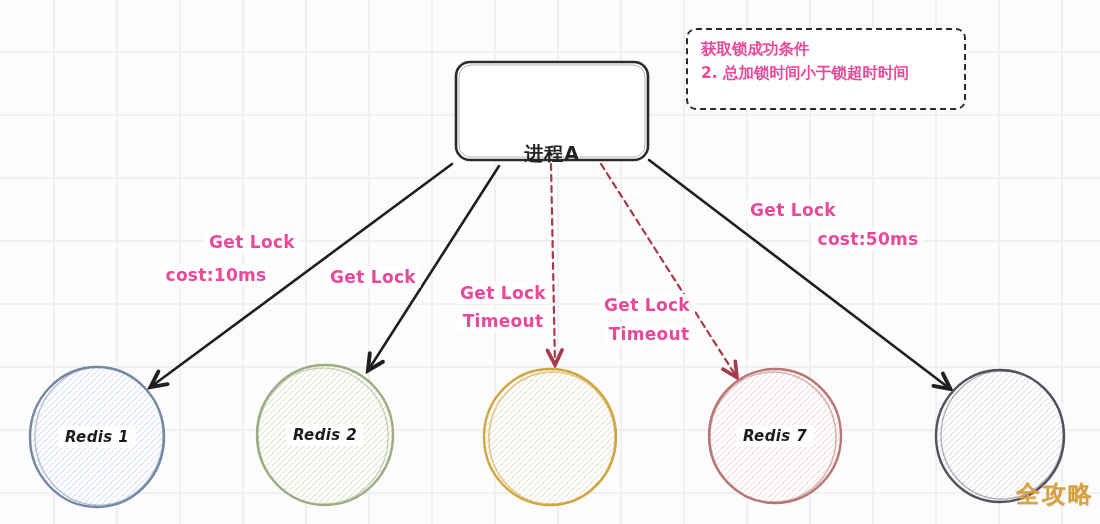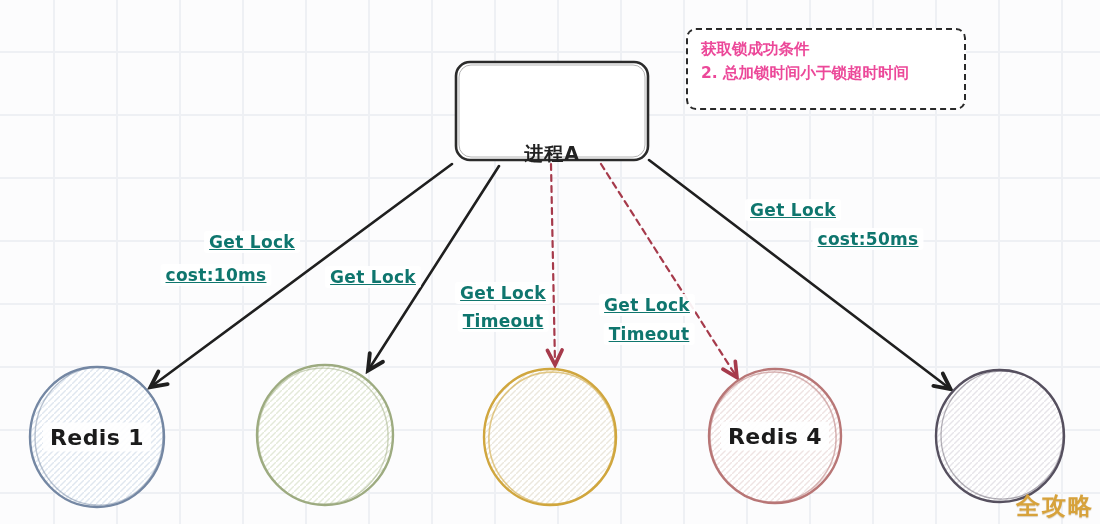--- a/index.html
+++ b/index.html
@@ -15,56 +15,56 @@
     background-image:
       linear-gradient(#eef0f4 2px, transparent 2px),
       linear-gradient(90deg,#eef0f4 2px, transparent 2px);
     background-size:63px 63px;
     background-position:-10px -12px;
   }
   #diagram-svg{position:absolute;left:0;top:0;}
   .lbl{
     position:absolute;
     transform:translate(-50%,-50%);
-    font-size:17px;font-weight:600;color:#0f766e;
+    font-size:17px;font-weight:600;color:#ec4899;
     white-space:nowrap;
     background:rgba(255,255,255,.92);
     padding:1px 5px;border-radius:3px;
     letter-spacing:.3px;
-    text-decoration:underline;
   }
   .node-lbl{
     position:absolute;
     transform:translate(-50%,-50%);
-    font-size:22px;font-weight:600;color:#1b1b1b;
+    font-size:15px;font-weight:600;color:#1b1b1b;
     white-space:nowrap;
     background:rgba(255,255,255,.88);
     padding:2px 7px;border-radius:4px;
     letter-spacing:.4px;
+    font-style:italic;
   }
   .proc-lbl{
     position:absolute;left:552px;top:112px;
     transform:translate(-50%,-50%);
     font-size:19px;font-weight:600;color:#222;
     white-space:nowrap;letter-spacing:1px;margin-top:42px;
   }
   #note-box{
     position:absolute;left:686px;top:28px;
     width:280px;height:82px;
     box-sizing:border-box;
     background:#fff;
     border:2px dashed #2a2a2a;
     border-radius:10px;
     padding:7px 0 0 13px;
     line-height:24px;
     font-size:15.5px;color:#ec4899;font-weight:600;
   }
   #note-title{font-weight:700;}
   #watermark{
-    position:absolute;right:6px;bottom:2px;
+    position:absolute;right:6px;bottom:14px;
     font-size:24px;font-weight:700;color:#d7a23b;
     letter-spacing:2px;
     text-shadow:0 1px 1px rgba(120,80,0,.25);
     text-align:center;
   }
 </style>
 </head>
 <body>
 
 <div id="canvas">
@@ -157,16 +157,17 @@
   <div class="lbl" style="left:503px;top:293px">Get Lock</div>
   <div class="lbl" style="left:503px;top:321px">Timeout</div>
 
   <div class="lbl" style="left:647px;top:305px">Get Lock</div>
   <div class="lbl" style="left:649px;top:334px">Timeout</div>
 
   <div class="lbl" style="left:793px;top:210px">Get Lock</div>
   <div class="lbl" style="left:868px;top:239px">cost:50ms</div>
 
   <div class="node-lbl" style="left:97px;top:437px">Redis 1</div>
-  <div class="node-lbl" style="left:775px;top:436px">Redis 4</div>
+  <div class="node-lbl" style="left:325px;top:435px">Redis 2</div>
+  <div class="node-lbl" style="left:775px;top:436px">Redis 7</div>
 
   <div id="watermark">全攻略</div>
 </div>
 
 </body></html>

